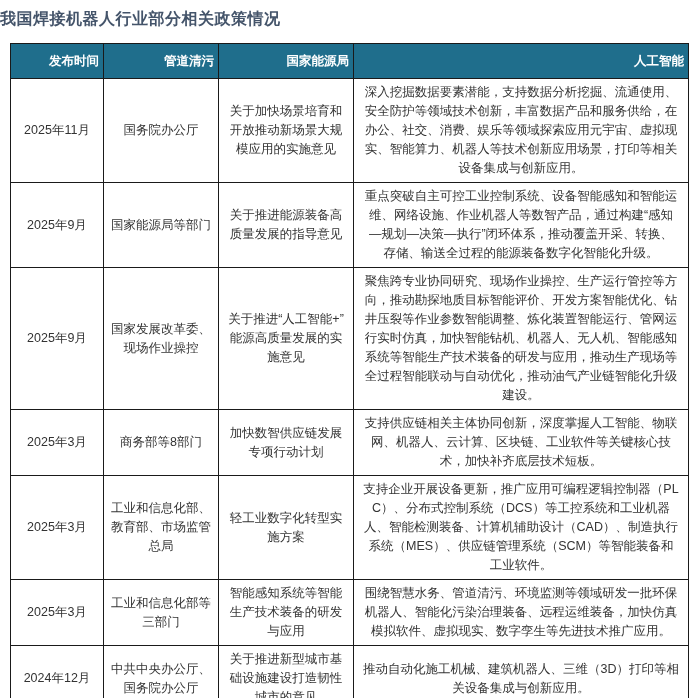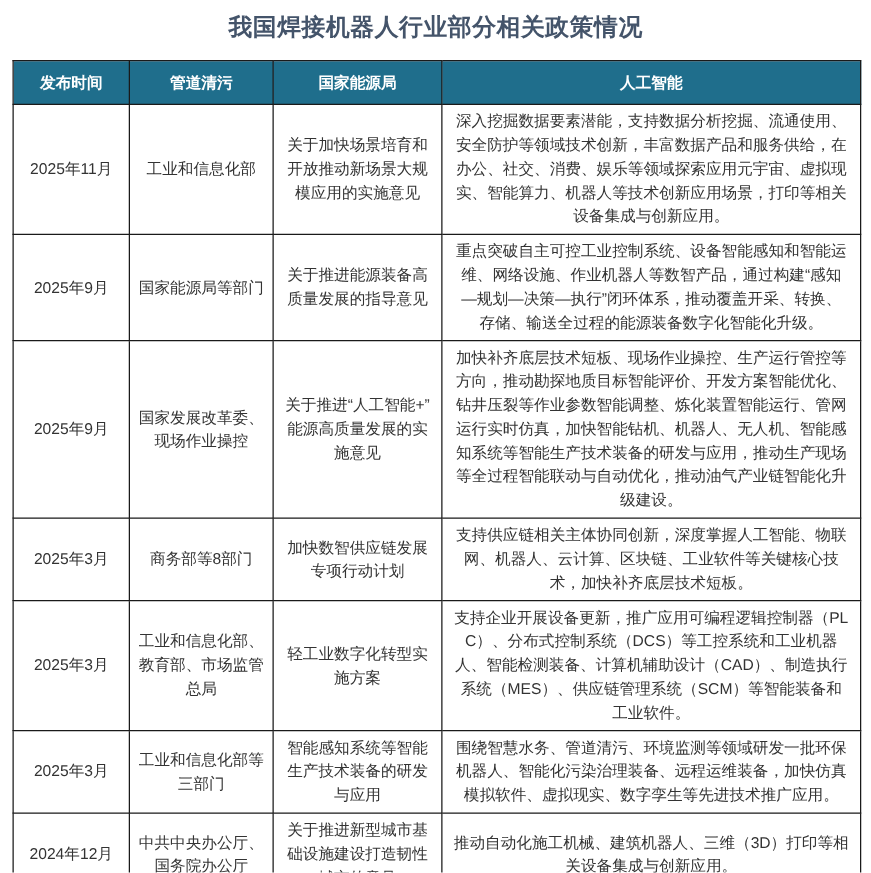--- a/index.html
+++ b/index.html
@@ -12,22 +12,22 @@
   * { margin: 0; padding: 0; box-sizing: border-box; }
   html, body {
     width: 697px;
     height: 698px;
     overflow: hidden;
     background: var(--page-bg);
     font-family: "Liberation Sans", "DejaVu Sans", sans-serif;
   }
   .page-title {
     margin-top: 9px;
-    text-align: center;
-    font-size: 19px;
+    text-align: left;
+    font-size: 16px;
     font-weight: bold;
     color: var(--title-color);
     letter-spacing: 0.5px;
   }
   table.policy-table {
     border-collapse: collapse;
     table-layout: fixed;
     width: 678px;
     margin: 13px 0 0 10px;
   }
@@ -41,20 +41,21 @@
     padding: 4px 5px;
     word-break: break-all;
   }
   .policy-table thead th {
     background: var(--header-bg);
     color: #ffffff;
     font-weight: bold;
     height: 35px;
     padding: 2px 4px;
     border-color: var(--border-color);
+    text-align: right;
   }
   .col-date   { width: 93px;  }
   .col-dept   { width: 115px; }
   .col-policy { width: 135px; }
   .col-main   { width: 335px; }
   td.c-main { padding: 4px 9px; }
 </style>
 </head>
 <body>
 
@@ -71,35 +72,35 @@
     <tr>
       <th>发布时间</th>
       <th>管道清污</th>
       <th>国家能源局</th>
       <th>人工智能</th>
     </tr>
   </thead>
   <tbody>
     <tr>
       <td>2025年11月</td>
-      <td>工业和信息化部</td>
+      <td>国务院办公厅</td>
       <td>关于加快场景培育和开放推动新场景大规模应用的实施意见</td>
       <td class="c-main">深入挖掘数据要素潜能，支持数据分析挖掘、流通使用、安全防护等领域技术创新，丰富数据产品和服务供给，在办公、社交、消费、娱乐等领域探索应用元宇宙、虚拟现实、智能算力、机器人等技术创新应用场景，打印等相关设备集成与创新应用。</td>
     </tr>
     <tr>
       <td>2025年9月</td>
       <td>国家能源局等部门</td>
       <td>关于推进能源装备高质量发展的指导意见</td>
       <td class="c-main">重点突破自主可控工业控制系统、设备智能感知和智能运维、网络设施、作业机器人等数智产品，通过构建“感知—规划—决策—执行”闭环体系，推动覆盖开采、转换、存储、输送全过程的能源装备数字化智能化升级。</td>
     </tr>
     <tr>
       <td>2025年9月</td>
       <td>国家发展改革委、现场作业操控</td>
       <td>关于推进“人工智能+”能源高质量发展的实施意见</td>
-      <td class="c-main">加快补齐底层技术短板、现场作业操控、生产运行管控等方向，推动勘探地质目标智能评价、开发方案智能优化、钻井压裂等作业参数智能调整、炼化装置智能运行、管网运行实时仿真，加快智能钻机、机器人、无人机、智能感知系统等智能生产技术装备的研发与应用，推动生产现场等全过程智能联动与自动优化，推动油气产业链智能化升级建设。</td>
+      <td class="c-main">聚焦跨专业协同研究、现场作业操控、生产运行管控等方向，推动勘探地质目标智能评价、开发方案智能优化、钻井压裂等作业参数智能调整、炼化装置智能运行、管网运行实时仿真，加快智能钻机、机器人、无人机、智能感知系统等智能生产技术装备的研发与应用，推动生产现场等全过程智能联动与自动优化，推动油气产业链智能化升级建设。</td>
     </tr>
     <tr>
       <td>2025年3月</td>
       <td>商务部等8部门</td>
       <td>加快数智供应链发展专项行动计划</td>
       <td class="c-main">支持供应链相关主体协同创新，深度掌握人工智能、物联网、机器人、云计算、区块链、工业软件等关键核心技术，加快补齐底层技术短板。</td>
     </tr>
     <tr>
       <td>2025年3月</td>
       <td>工业和信息化部、教育部、市场监管总局</td>

